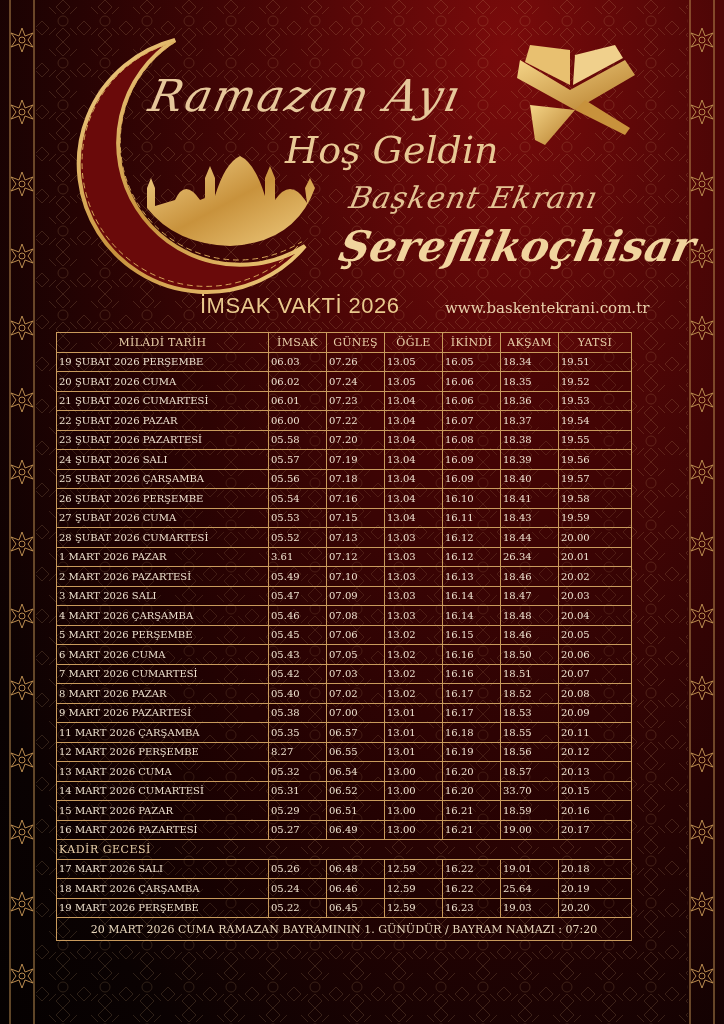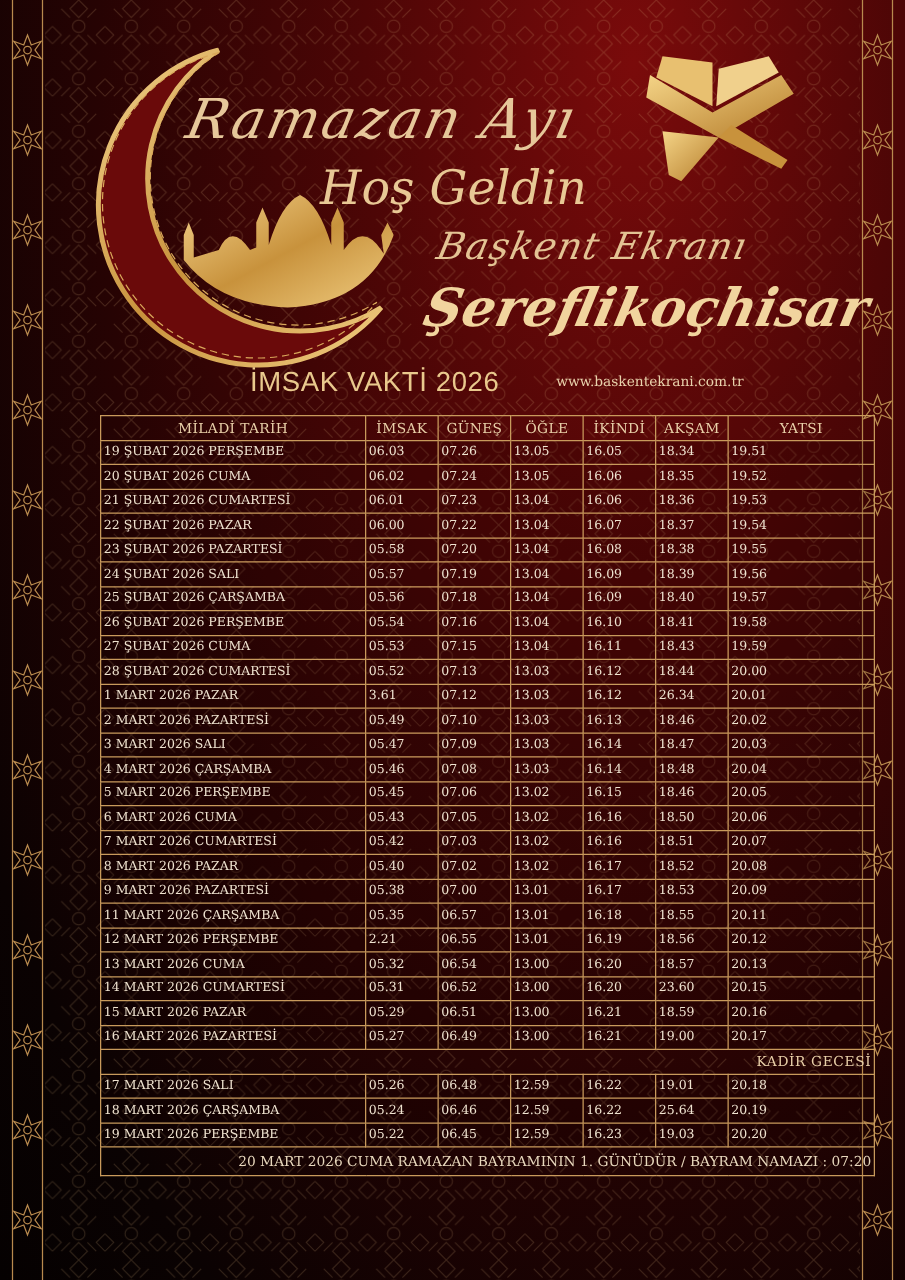--- a/index.html
+++ b/index.html
@@ -7,31 +7,31 @@
   .poster{position:relative;width:724px;height:1024px;overflow:hidden;
     background:
       radial-gradient(ellipse at 70% 5%, #7a0b0b 0%, #4d0606 30%, #260303 60%, #0a0202 85%, #050101 100%);}
   .pattern{position:absolute;inset:0;opacity:.22;}
   .border-strip{position:absolute;top:0;width:28px;height:1024px;}
   .border-strip.left{left:8px;}
   .border-strip.right{right:8px;}
   .moon{position:absolute;left:55px;top:38px;width:260px;height:260px;}
   .book{position:absolute;left:515px;top:40px;width:130px;height:110px;}
   .t-ramazan{position:absolute;left:150px;top:70px;font-family:"DejaVu Serif",serif;font-style:italic;font-size:44px;color:#e6c79a;letter-spacing:2px;transform:skewX(-12deg);}
-  .t-hos{position:absolute;left:256px;top:128px;font-family:"DejaVu Serif",serif;font-style:italic;font-size:38px;color:#e8c895;}
+  .t-hos{position:absolute;left:285px;top:128px;font-family:"DejaVu Serif",serif;font-style:italic;font-size:38px;color:#e8c895;}
   .t-baskent{position:absolute;left:350px;top:180px;font-family:"DejaVu Serif",serif;font-style:italic;font-size:30px;color:#e3c394;letter-spacing:1px;transform:skewX(-12deg);}
   .t-city{position:absolute;left:340px;top:222px;font-family:"DejaVu Serif",serif;font-style:italic;font-weight:bold;font-size:42px;color:#f1d49e;transform:skewX(-12deg);}
   .t-imsak{position:absolute;left:200px;top:293px;font-family:Liberation Sans, sans-serif;font-size:22px;color:#e9c98d;letter-spacing:0.5px;}
-  .t-web{position:absolute;left:445px;top:299px;font-family:"DejaVu Serif",serif;font-size:11px;color:#e9d2ac;}
-  table.times{position:absolute;left:80px;top:332px;width:620px;border-collapse:collapse;table-layout:fixed;}
+  .t-web{position:absolute;left:445px;top:299px;font-family:"DejaVu Serif",serif;font-size:15px;color:#e9d2ac;}
+  table.times{position:absolute;left:56px;top:332px;width:576px;border-collapse:collapse;table-layout:fixed;}
   table.times td, table.times th{border:1.5px solid #c89a5c;padding:0 2px;height:18.5px;font-size:10px;color:#efe3d0;font-family:"DejaVu Serif",serif;white-space:nowrap;overflow:hidden;font-weight:normal;text-align:left;line-height:17px;}
   table.times th{font-size:11px;color:#e8cfa8;text-align:center;letter-spacing:.3px;}
   table.times tr.row{background:rgba(20,0,0,.18);}
-  table.times td.section{text-align:right;font-size:11px;color:#e8cfa8;letter-spacing:.5px;}
-  table.times td.footer{text-align:right;font-size:11px;color:#e8d8bd;height:22px;}
+  table.times td.section{text-align:left;font-size:11px;color:#e8cfa8;letter-spacing:.5px;}
+  table.times td.footer{text-align:center;font-size:11px;color:#e8d8bd;height:22px;}
   .col-date{width:212px;} .col-t{width:58px;}
 </style>
 </head>
 <body>
 
 <div class="poster">
 
   <svg class="pattern" width="724" height="1024">
     <defs>
       <pattern id="geo" width="42" height="42" patternUnits="userSpaceOnUse">
@@ -316,21 +316,21 @@
           <td>11 MART 2026 ÇARŞAMBA</td>
           <td>05.35</td>
           <td>06.57</td>
           <td>13.01</td>
           <td>16.18</td>
           <td>18.55</td>
           <td>20.11</td>
         </tr>
         <tr class="row">
           <td>12 MART 2026 PERŞEMBE</td>
-          <td>2.21</td>
+          <td>8.27</td>
           <td>06.55</td>
           <td>13.01</td>
           <td>16.19</td>
           <td>18.56</td>
           <td>20.12</td>
         </tr>
         <tr class="row">
           <td>13 MART 2026 CUMA</td>
           <td>05.32</td>
           <td>06.54</td>
@@ -338,21 +338,21 @@
           <td>16.20</td>
           <td>18.57</td>
           <td>20.13</td>
         </tr>
         <tr class="row">
           <td>14 MART 2026 CUMARTESİ</td>
           <td>05.31</td>
           <td>06.52</td>
           <td>13.00</td>
           <td>16.20</td>
-          <td>23.60</td>
+          <td>33.70</td>
           <td>20.15</td>
         </tr>
         <tr class="row">
           <td>15 MART 2026 PAZAR</td>
           <td>05.29</td>
           <td>06.51</td>
           <td>13.00</td>
           <td>16.21</td>
           <td>18.59</td>
           <td>20.16</td>

